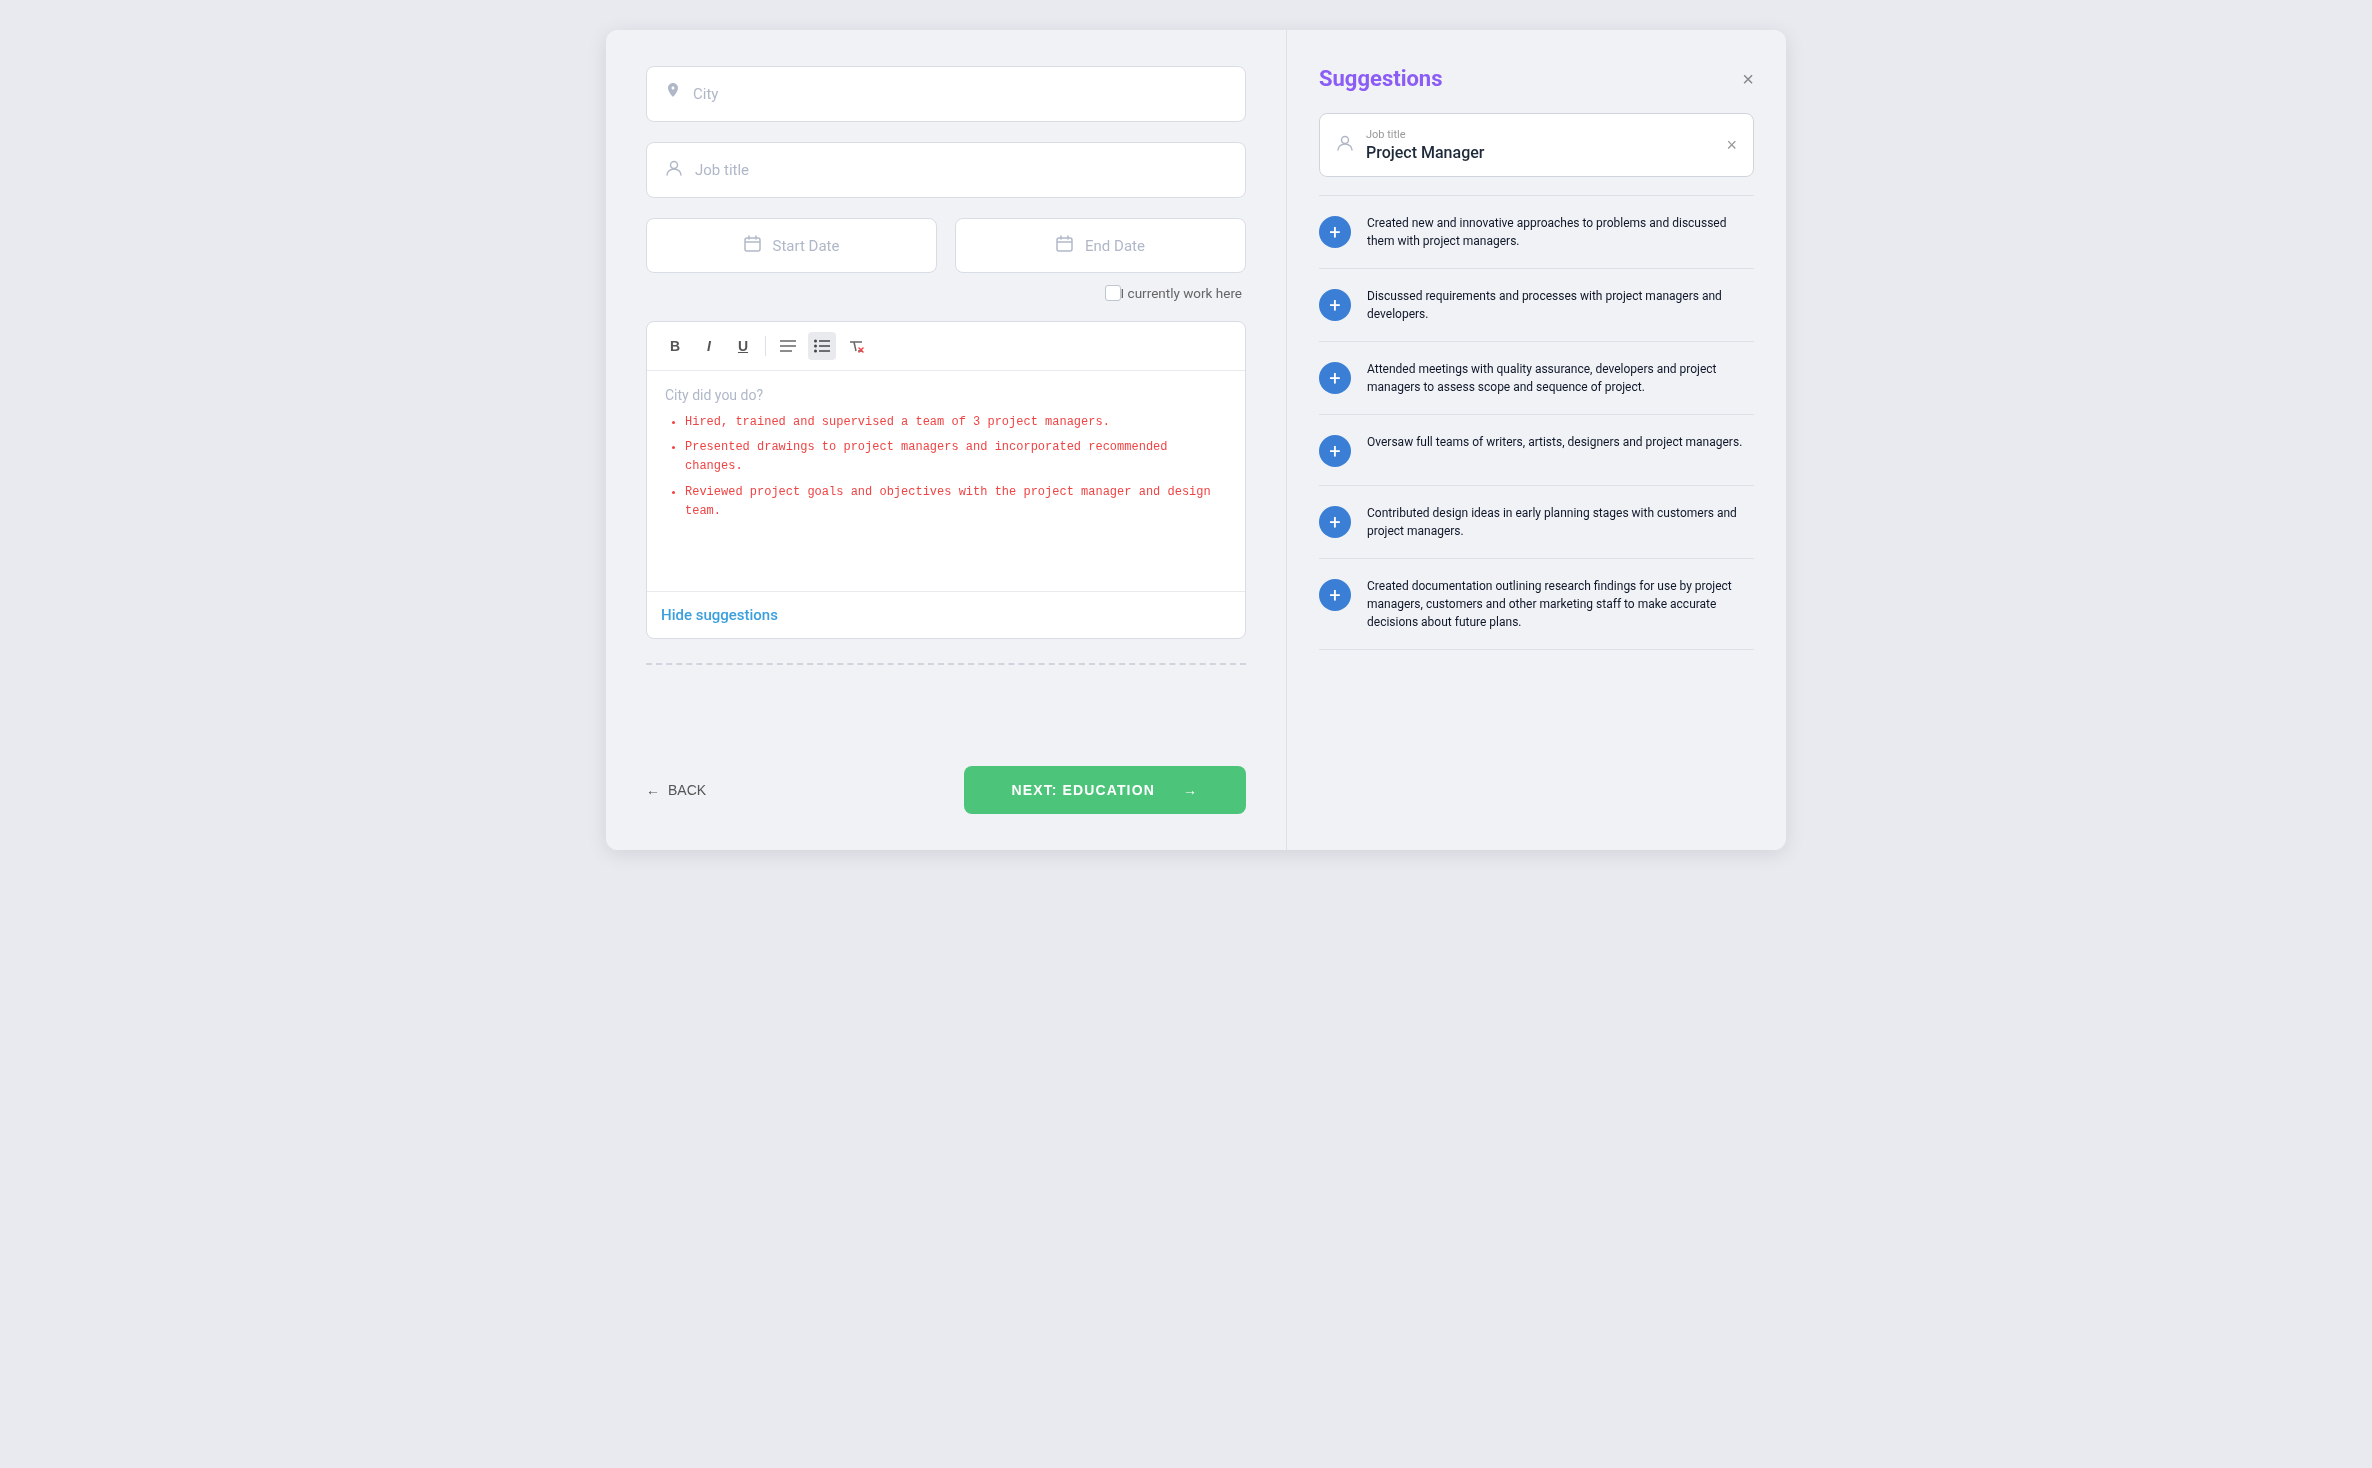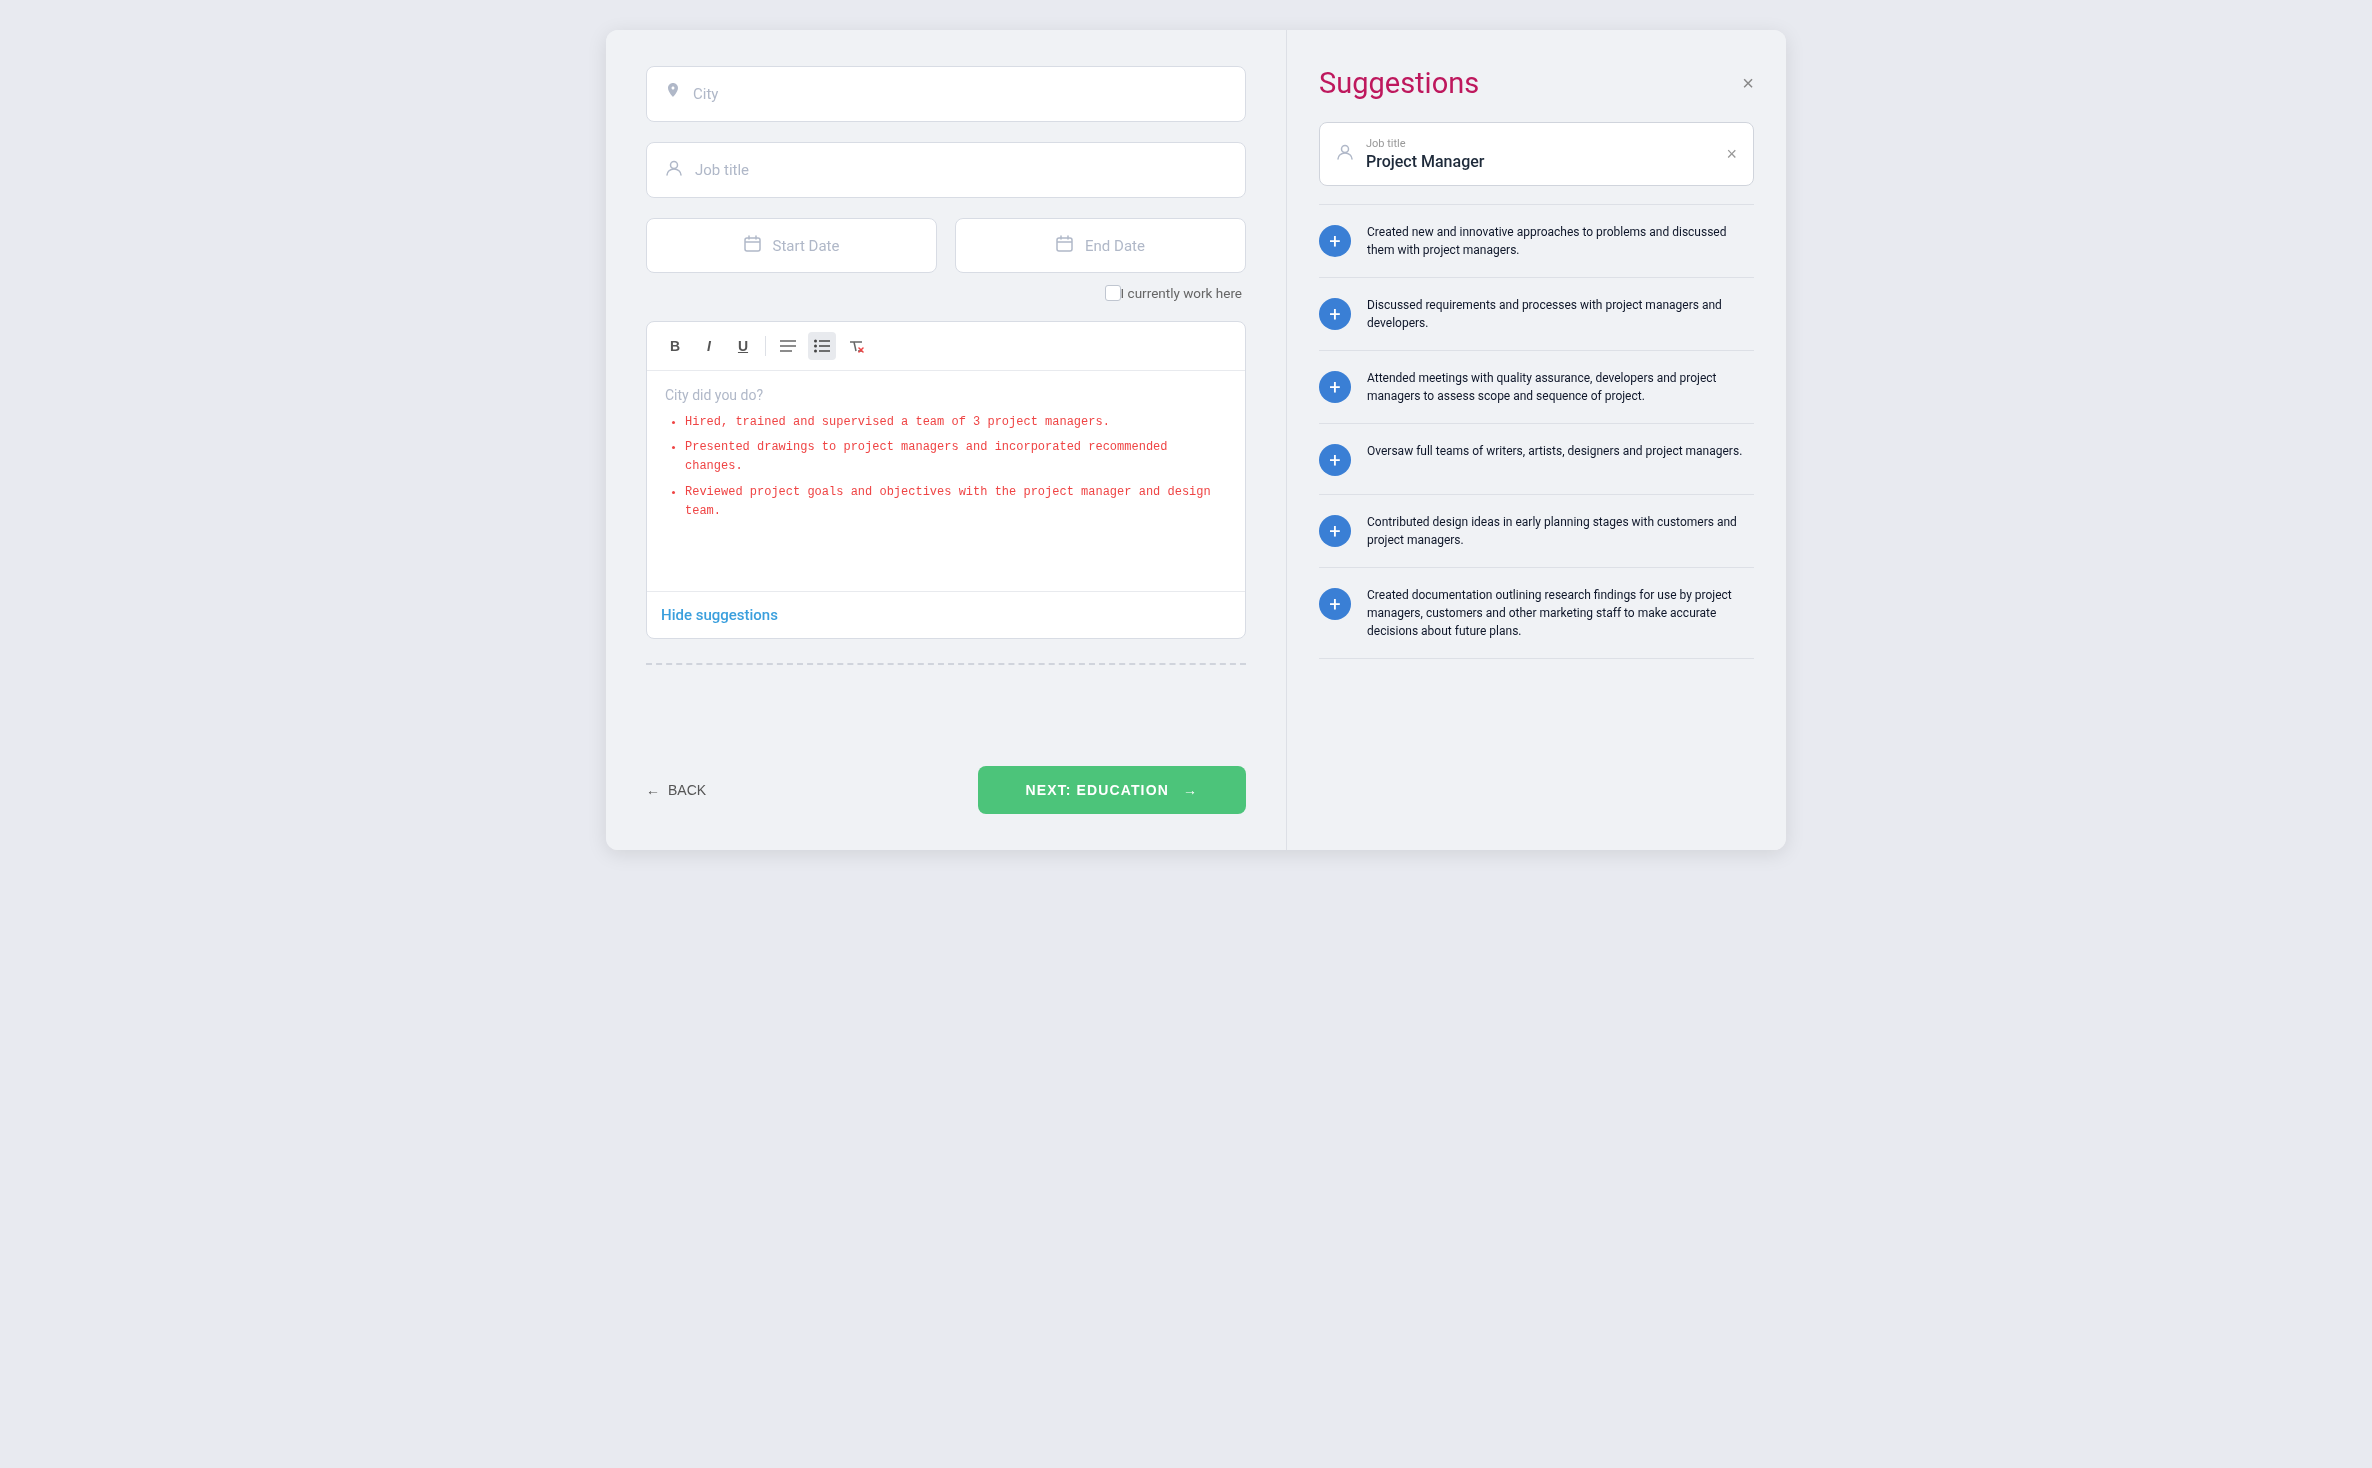--- a/index.html
+++ b/index.html
@@ -173,21 +173,21 @@
       color: #fff;
       border: none;
       border-radius: 8px;
       padding: 16px 48px;
       font-size: 14px;
       font-weight: 700;
       letter-spacing: 0.08em;
       cursor: pointer;
       display: flex;
       align-items: center;
-      gap: 14px;
+      gap: 28px;
     }
     .dashed-divider {
       border: none;
       border-top: 2px dashed #d0d4dc;
       margin: 4px 0;
     }
     
     .right-panel {
       width: 500px;
       background: #f0f2f5;
@@ -197,23 +197,23 @@
       flex-direction: column;
       gap: 0;
     }
     .suggestions-header {
       display: flex;
       align-items: center;
       justify-content: space-between;
       margin-bottom: 22px;
     }
     .suggestions-title {
-      font-size: 29px;
-      font-weight: 400;
-      color: #be185d;
+      font-size: 22px;
+      font-weight: 700;
+      color: #8b5cf6;
     }
     .close-btn {
       font-size: 20px;
       color: #888;
       cursor: pointer;
       background: none;
       border: none;
       line-height: 1;
     }
     

